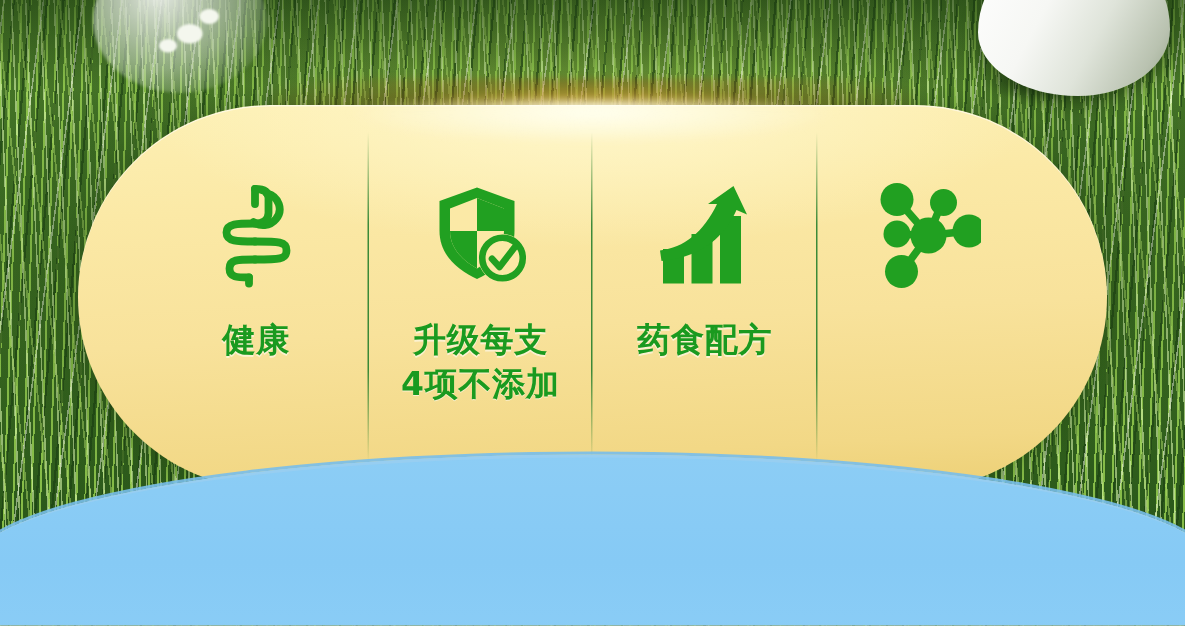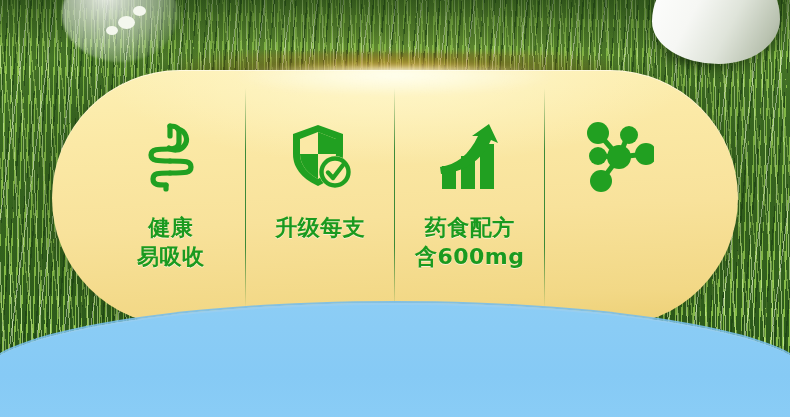--- a/index.html
+++ b/index.html
@@ -181,55 +181,54 @@
               <path d="M30 4 C36 4 39 6 39 10 L39 20 C39 25 35 27 30 27"></path>
               <path d="M30 27 C18 27 11 27 11 33 C11 39 18 39 30 39"></path>
               <path d="M30 39 C46 39 51 39 51 45 C51 51 46 51 30 51"></path>
               <path d="M30 51 C18 51 13 51 13 57 C13 63 18 63 26 63"></path>
               <path d="M26 63 L26 67"></path>
             </g>
           </svg>
         </div>
         <div class="label">
           <span>健康</span>
-          <span class="l2">易吸收</span>
         </div>
         <div class="divider"></div>
       </div>
 
       <div class="col">
         <div class="icon-wrap">
           <svg width="66" height="70" viewBox="0 0 66 70" aria-hidden="true">
             <path d="M31 3 L56 12 L56 32 C56 48 44 58 31 64 C18 58 6 48 6 32 L6 12 Z" fill="#21A021"></path>
             <path d="M31 10 L49 17 L49 32 C49 44 40 52 31 57 C22 52 13 44 13 32 L13 17 Z" fill="#FBE9A6"></path>
             <path d="M31 10 L49 17 L49 32 L31 32 Z" fill="#21A021"></path>
             <path d="M13 32 L31 32 L31 57 C22 52 13 44 13 32 Z" fill="#21A021"></path>
             <circle cx="48" cy="50" r="16" fill="#FBE9A6"></circle>
             <circle cx="48" cy="50" r="13.5" fill="none" stroke="#21A021" stroke-width="4.4"></circle>
             <path d="M41 50.5 L46 56 L56 43" fill="none" stroke="#21A021" stroke-width="4.4" stroke-linecap="round" stroke-linejoin="round"></path>
           </svg>
         </div>
         <div class="label">
           <span>升级每支</span>
+          <span class="l2">4项不添加</span>
         </div>
         <div class="divider"></div>
       </div>
 
       <div class="col">
         <div class="icon-wrap">
           <svg width="68" height="70" viewBox="0 0 68 70" aria-hidden="true">
             <rect x="6" y="44" width="14" height="23" fill="#21A021"></rect>
             <rect x="25" y="34" width="14" height="33" fill="#21A021"></rect>
             <rect x="44" y="22" width="14" height="45" fill="#21A021"></rect>
             <path d="M4 45 C20 43 33 33 42 14 L36 14 L53 2 L62 21 L55 18 C45 40 27 50 5 52 Z" fill="#21A021"></path>
           </svg>
         </div>
         <div class="label">
           <span>药食配方</span>
-          <span class="l2">含600mg</span>
         </div>
         <div class="divider"></div>
       </div>
 
       <div class="col">
         <div class="icon-wrap">
           <svg width="70" height="70" viewBox="0 0 70 70" aria-hidden="true">
             <g stroke="#21A021" stroke-width="5">
               <line x1="35" y1="35" x2="15" y2="12"></line>
               <line x1="35" y1="35" x2="62" y2="32"></line>

